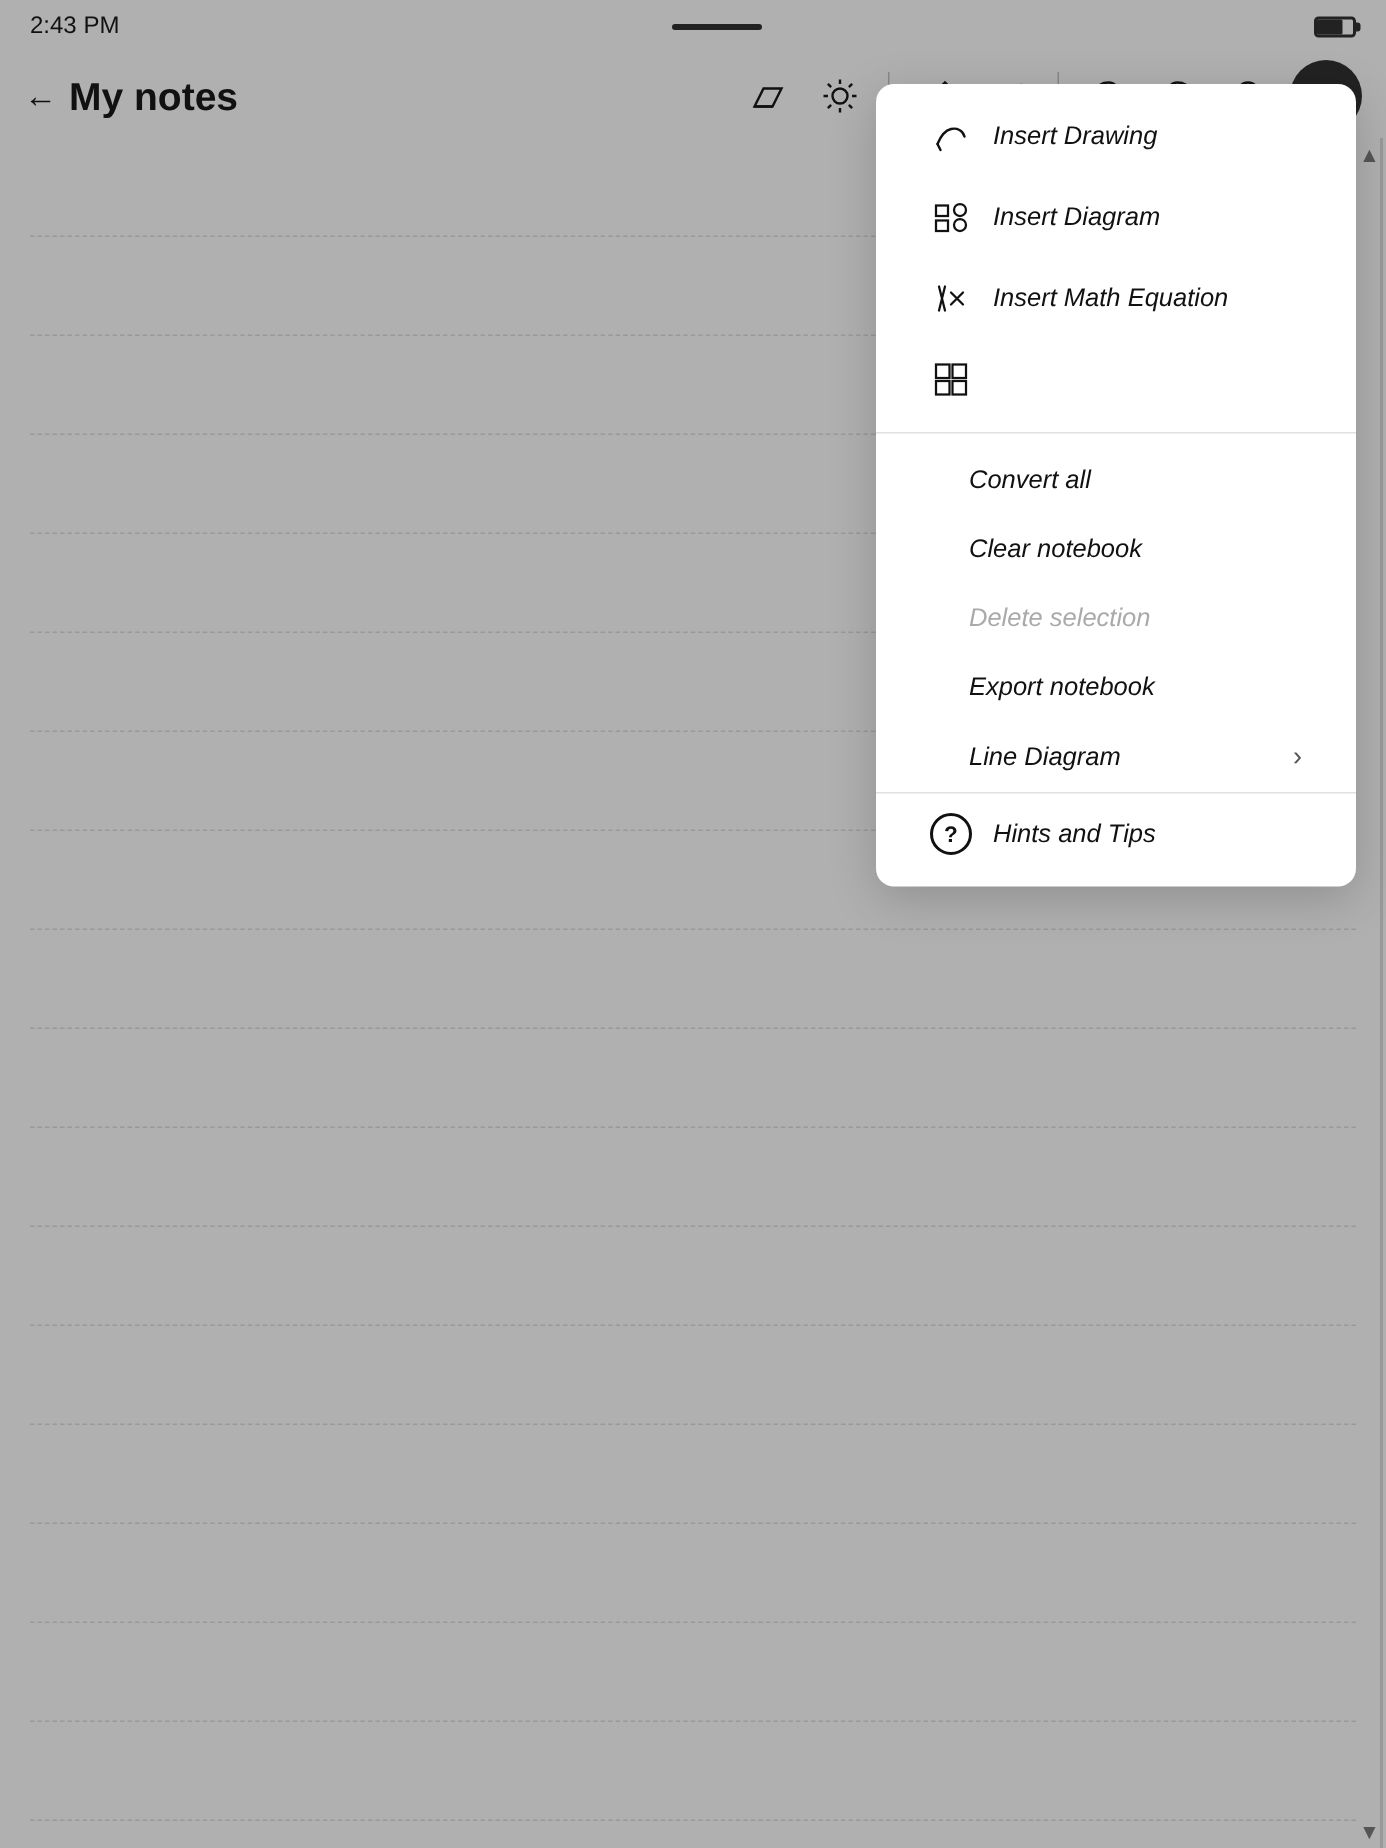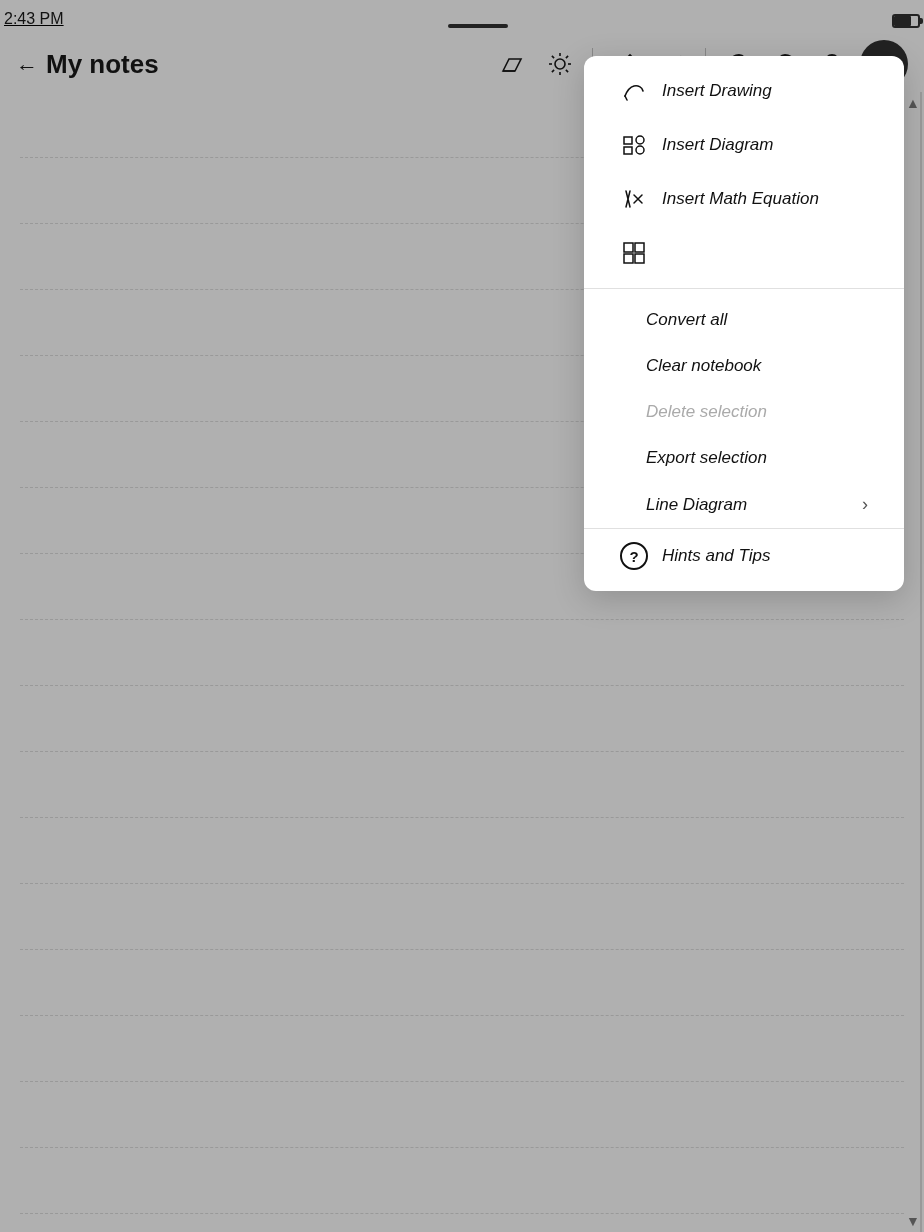--- a/index.html
+++ b/index.html
@@ -10,24 +10,23 @@
       background: #b0b0b0;
       font-family: -apple-system, 'Helvetica Neue', Arial, sans-serif;
       overflow: hidden;
       position: relative;
     }
 
     
     .status-bar {
       display: flex;
       justify-content: space-between;
-      align-items: flex-end;
-      padding: 8px 4px;
+      align-items: center;
+      padding: 8px 20px;
       height: 36px;
-      text-decoration: underline;
     }
 
     .status-time {
       font-size: 16px;
       font-weight: 500;
       color: #111;
     }
 
     .status-notch {
       width: 60px;
@@ -488,21 +487,21 @@
     <div class="menu-item menu-no-icon">
       <span class="menu-item-label">Clear notebook</span>
     </div>
 
     <div class="menu-item menu-no-icon disabled">
       <span class="menu-item-label">Delete selection</span>
     </div>
 
 
     <div class="menu-item menu-no-icon">
-      <span class="menu-item-label">Export selection</span>
+      <span class="menu-item-label">Export notebook</span>
     </div>
 
     <div class="menu-item menu-no-icon">
       <span class="menu-item-label">Line Diagram</span>
       <span class="menu-chevron">›</span>
     </div>
 
     <div class="menu-separator"></div>
 
     <div class="menu-item">

